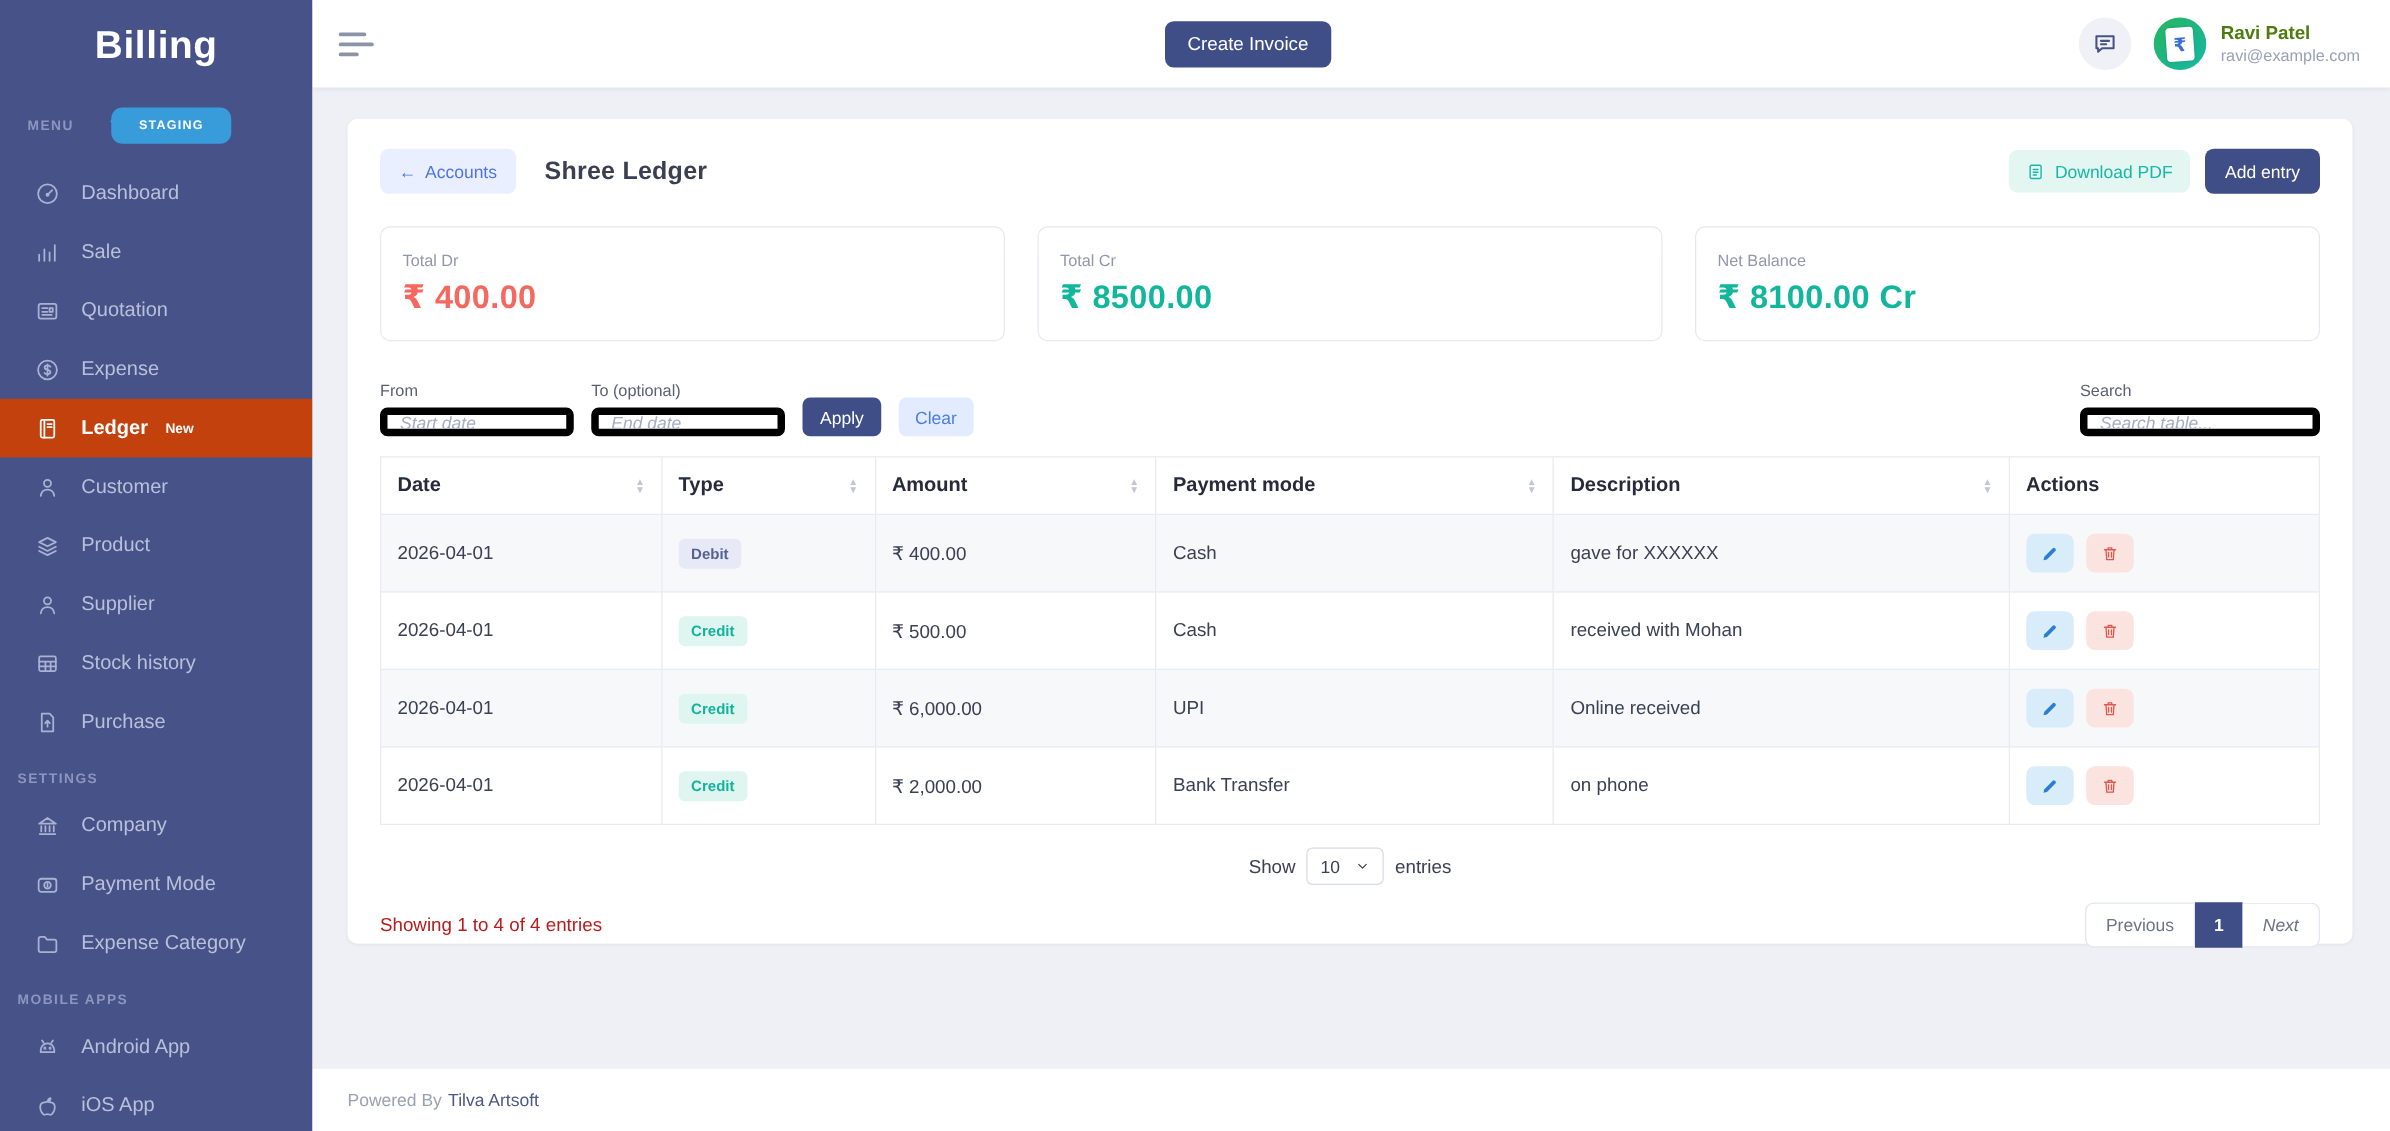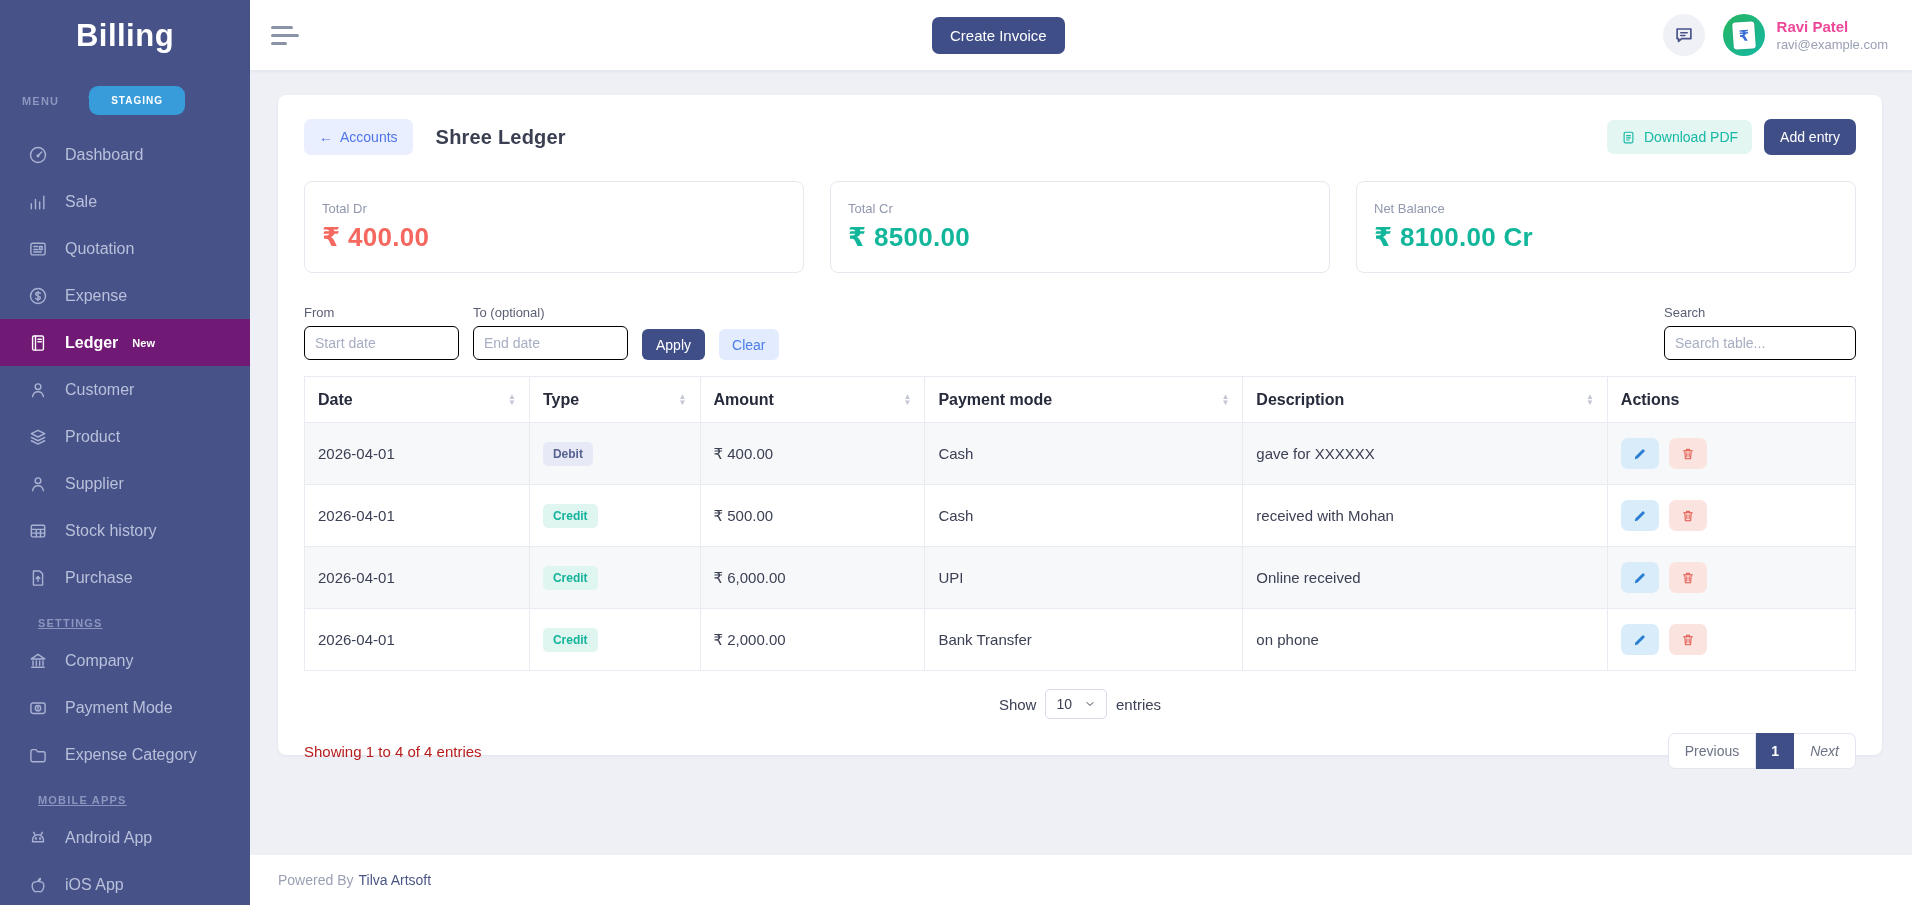--- a/index.html
+++ b/index.html
@@ -15,41 +15,41 @@
   .logo { color:#fff; font-size:31px; font-weight:bold; text-align:center; padding:18px 0 6px; letter-spacing:.5px; }
   .menu-row { display:flex; align-items:center; margin:26px 0 6px; padding-left:22px; }
   .section-label { font-size:11px; font-weight:bold; letter-spacing:1.2px; color:#8d96bf; }
   .staging-badge { position:relative; margin-left:30px; background:#389cdb; color:#fff; font-size:10px; font-weight:bold; letter-spacing:1px; padding:9px 22px; border-radius:9px; }
   .staging-badge::before { content:""; position:absolute; left:-8px; top:4px; border:7px solid transparent; border-right-color:#389cdb; }
   .nav { margin-top:10px; }
   .nav-item { display:flex; align-items:center; height:47px; padding-left:28px; cursor:pointer; }
   .nav-icon { width:20px; height:20px; margin-right:17px; display:flex; align-items:center; justify-content:center; }
   .nav-icon svg { width:20px; height:20px; stroke:#aab2d2; fill:none; stroke-width:1.7; stroke-linecap:round; stroke-linejoin:round; }
   .nav-label { font-size:16px; color:#b9c0da; }
-  .nav-item.active { background:#701a75; }
+  .nav-item.active { background:#c2410c; }
   .nav-item.active .nav-label { color:#fff; font-weight:bold; }
   .nav-item.active .nav-icon svg { stroke:#fff; }
   .new-badge { color:#fff; font-size:11px; font-weight:bold; margin-left:14px; }
-  .side-section { margin:16px 0 8px; padding-left:38px;text-decoration:underline; }
+  .side-section { margin:16px 0 8px; padding-left:14px; }
 
   
   .main { flex:1; display:flex; flex-direction:column; height:905px; }
 
   .topbar { height:70px; background:#fff; display:flex; align-items:center; padding:0 24px 0 21px; position:relative; box-shadow:0 1px 4px rgba(40,45,80,.08); z-index:5; }
   .hamburger { display:flex; flex-direction:column; gap:5px; cursor:pointer; }
   .hamburger span { display:block; height:3px; border-radius:2px; background:#8b93a7; }
   .hb1{ width:22px; } .hb2{ width:28px; } .hb3{ width:16px; }
   .create-invoice { position:absolute; left:682px; top:17px; background:#3f4e87; color:#fff; border:none; border-radius:7px; padding:10px 18px; font-size:15px; font-family:inherit; cursor:pointer; }
   .topbar-right { margin-left:auto; display:flex; align-items:center; gap:18px; }
   .chat-btn { width:42px; height:42px; border-radius:50%; background:#f0f1f7; display:flex; align-items:center; justify-content:center; cursor:pointer; border:none; }
   .chat-btn svg { width:22px; height:22px; stroke:#475289; fill:none; stroke-width:1.8; stroke-linecap:round; stroke-linejoin:round; }
   .user-chip { display:flex; align-items:center; gap:12px; cursor:pointer; }
   .avatar { width:42px; height:42px; border-radius:50%; background:linear-gradient(135deg,#27b55e,#14b8a6); display:flex; align-items:center; justify-content:center; }
   .avatar .sheet { width:22px; height:27px; background:#fff; border-radius:3px; transform:rotate(-4deg); display:flex; align-items:center; justify-content:center; font-weight:bold; font-size:15px; color:#3b6fd4; box-shadow:0 0 2px rgba(0,0,0,.2); }
-  .user-name { font-size:15px; font-weight:bold; color:#ec4899; line-height:1.25; }
+  .user-name { font-size:15px; font-weight:bold; color:#4d7c0f; line-height:1.25; }
   .user-email { font-size:13px; color:#9aa0b5; }
 
   .content { flex:1; padding:25px 30px 0 28px; background:#eef0f6; overflow:hidden; }
   .card { background:#fff; border-radius:8px; box-shadow:0 1px 3px rgba(30,35,60,.06); padding:24px 26px 22px; height:660px; }
 
   .crumb-row { display:flex; align-items:center; }
   .back-btn { display:flex; align-items:center; gap:7px; background:#e9efff; color:#4f74e8; border:none; border-radius:7px; padding:10px 15px; font-size:14px; font-family:inherit; cursor:pointer; }
   .page-title { font-size:20px; font-weight:bold; color:#3a3f51; margin-left:23px; letter-spacing:.2px; }
   .crumb-actions { margin-left:auto; display:flex; align-items:center; gap:12px; }
   .download-pdf { display:flex; align-items:center; gap:8px; background:#e3f6f1; color:#17b8a6; border:none; border-radius:7px; padding:9px 14px; font-size:14px; font-family:inherit; cursor:pointer; }
@@ -59,21 +59,21 @@
   .stats-row { display:flex; gap:26px; margin-top:26px; }
   .stat-card { flex:1; border:1px solid #e6e8f0; border-radius:8px; padding:19px 17px; }
   .stat-label { font-size:13px; color:#9197ad; }
   .stat-value { font-size:26px; font-weight:bold; margin-top:6px; letter-spacing:.3px; }
   .stat-red { color:#f4685f; }
   .stat-teal { color:#12b79b; }
 
   .filter-row { display:flex; align-items:flex-end; gap:14px; margin-top:32px; }
   .field { display:flex; flex-direction:column; gap:6px; }
   .field-label { font-size:13px; color:#5a5f73; }
-  .field input { width:155px; height:34px; border:1px solid #000000; border-radius:6px; padding:0 10px; font-size:14px; font-family:inherit; color:#3c4054; outline:none; }
+  .field input { width:155px; height:23px; border:6px solid #000000; border-radius:6px; padding:0 10px; font-size:14px; font-family:inherit; color:#3c4054; outline:none;font-style:italic; }
   .field input::placeholder { color:#a7adc2; }
   .apply-btn { background:#3f4e87; color:#fff; border:none; border-radius:6px; height:31px; padding:0 14px; font-size:14px; font-family:inherit; cursor:pointer; }
   .clear-btn { background:#e3ecff; color:#4a7de8; border:none; border-radius:6px; height:31px; padding:0 13px; font-size:14px; font-family:inherit; cursor:pointer; }
   .search-field { margin-left:auto; }
   .search-field input { width:192px; }
 
   table { width:100%; border-collapse:collapse; margin-top:16px; table-layout:fixed; }
   th, td { border:1px solid #e9eaf2; text-align:left; padding:0 13px; }
   th { height:46px; font-size:16px; color:#262a3b; }
   td { height:62px; font-size:15px; color:#3c4054; }

